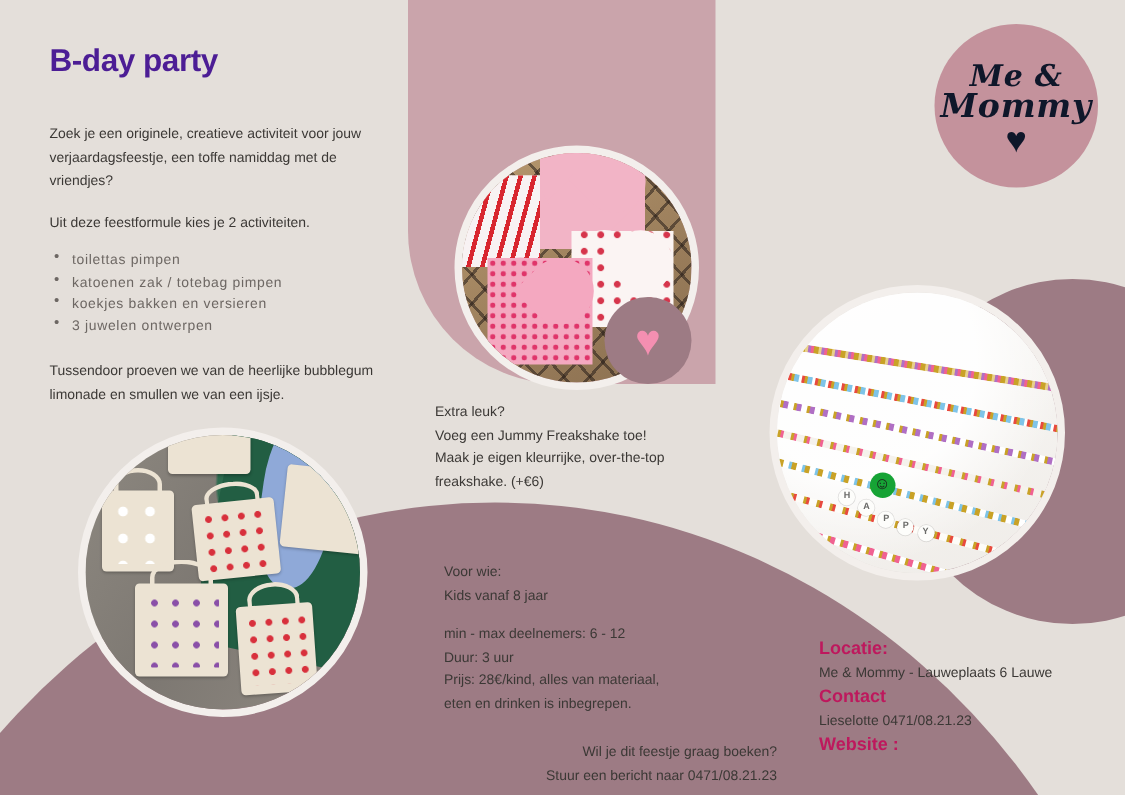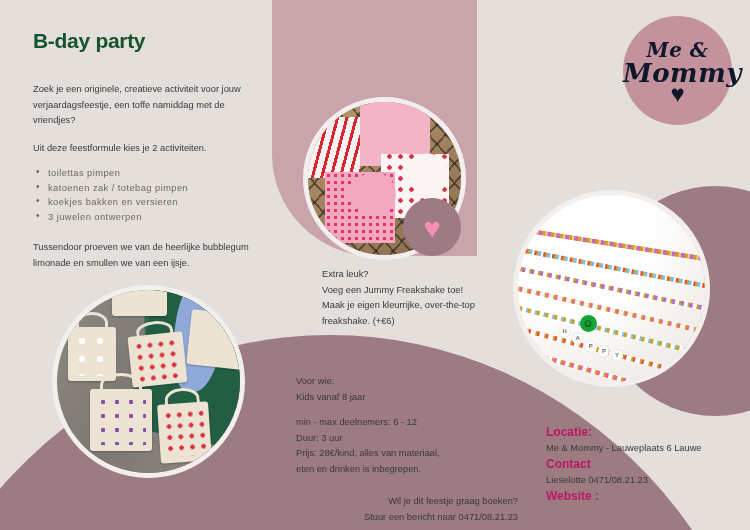--- a/index.html
+++ b/index.html
@@ -185,49 +185,49 @@
   
   #logo {
     position: absolute; left: 623px; top: 16px; width: 109px; height: 109px;
     border-radius: 50%; background: #c4929c; color: #0f172a;
   }
   #logo .logo-line1, #logo .logo-line2 {
     position: absolute; width: 100%; text-align: center;
     font-family: "DejaVu Serif", serif; font-style: italic; font-weight: bold;
   }
   #logo .logo-line1 { top: 22px; font-size: 20px; letter-spacing: .5px; }
-  #logo .logo-line2 { top: 42px; font-size: 26px; letter-spacing: .5px; }
+  #logo .logo-line2 { top: 42px; font-size: 22px; letter-spacing: .5px; }
   #logo .logo-heart {
     position: absolute; left: 50%; top: 66px; transform: translateX(-50%);
     font-size: 24px; line-height: 1;
   }
 
   
   #title {
     position: absolute; left: 33px; top: 29px;
-    font-size: 21px; font-weight: bold; letter-spacing: -0.3px; color: #14532d;
+    font-size: 21px; font-weight: bold; letter-spacing: -0.3px; color: #4c1d95;
   }
   .body-text {
     position: absolute; font-size: 9.3px; line-height: 15.5px; color: #3b3835;
   }
   #intro { left: 33px; top: 82px; width: 225px; }
   #formula { left: 33px; top: 141px; width: 235px; }
   #activities {
     position: absolute; left: 33px; top: 166px; width: 240px;
     margin: 0; padding: 0 0 0 15px; list-style: none;
     font-size: 9.3px; line-height: 14.5px; color: #6d6763; letter-spacing: .45px;
   }
   #activities li { position: relative; }
   #activities li::before {
     content: "•"; position: absolute; left: -12px; top: -1px;
     color: #6d6763; font-size: 10px;
   }
   #snacks { left: 33px; top: 240px; width: 222px; }
 
-  #extra { left: 290px; top: 267px; width: 200px; margin-left: 32px; }
+  #extra { left: 290px; top: 267px; width: 200px; }
   #audience { left: 296px; top: 374px; width: 200px; }
   #pricing { left: 296px; top: 415px; width: 200px; }
   #price-line { left: 296px; top: 446px; width: 205px; }
   #booking { left: 308px; top: 494px; width: 210px; text-align: right; }
 
   
   #contact { position: absolute; left: 546px; top: 424px; width: 200px; }
   #contact .c-head {
     font-size: 12px; font-weight: bold; color: #be185d; line-height: 17px;
   }

